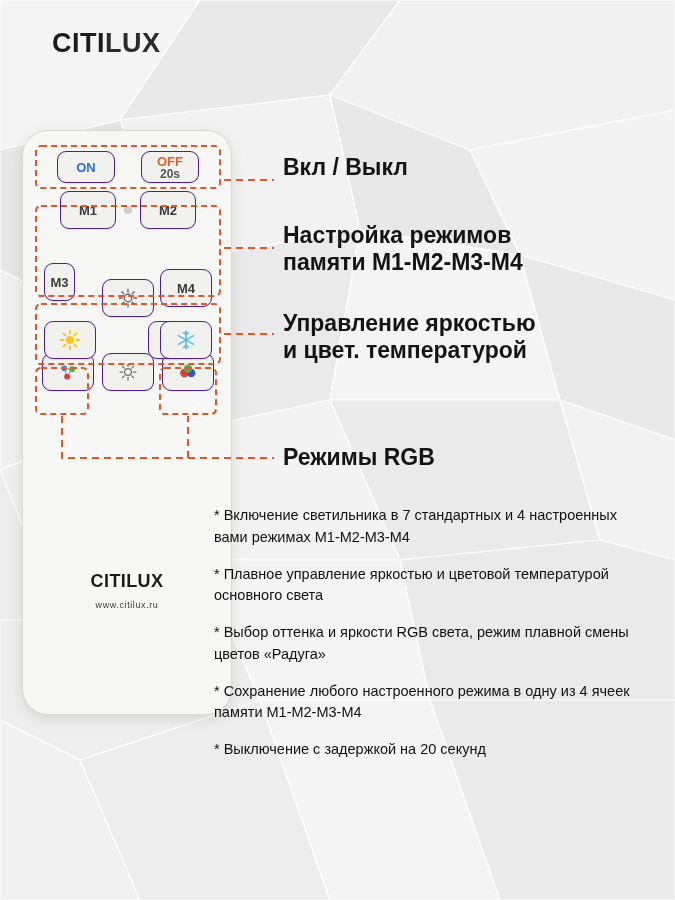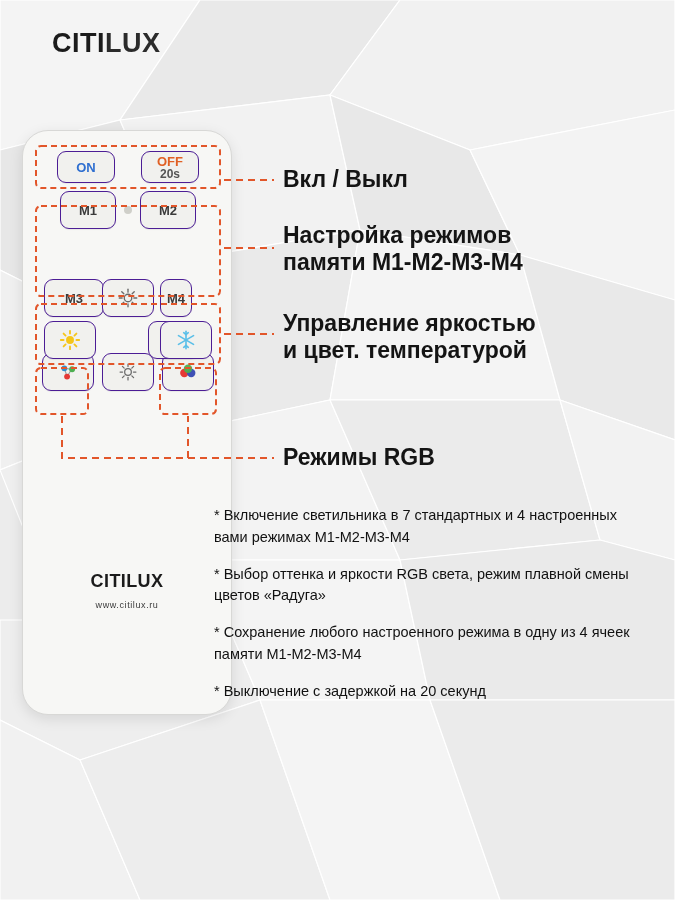--- a/index.html
+++ b/index.html
@@ -53,23 +53,23 @@
   .off small { display:block; font-size:12px; font-weight:bold; color:#555; }
 
   .dot-center {
     width:8px;height:8px;border-radius:50%;background:#cfcfc9;
     align-self:center;
   }
 
   
   .cross { position:relative; width:176px; height:120px; margin:0 auto; }
   .cross .key { position:absolute; }
-  .cross .left  { left:4px;  top:42px;width:60px; height:38px; }
+  .cross .left  { left:4px;  top:26px;width:31px; height:38px; }
   .cross .mid   { left:62px; top:42px;width:52px; height:38px; }
-  .cross .right { left:120px;top:42px;width:32px; height:38px; }
+  .cross .right { left:120px;top:32px;width:52px; height:38px; }
   .cross .bl    { left:4px;  top:84px;width:52px; height:38px; }
   .cross .bm    { left:62px; top:84px;width:52px; height:38px;margin-left:46px; }
   .cross .br    { left:120px;top:84px;width:52px; height:38px; }
 
   .pct { font-size:11px; font-weight:bold; color:#4a4a4a; }
 
   
   .remote-footer {
     position:absolute; left:0; right:0; top:440px; text-align:center;
   }
@@ -79,21 +79,21 @@
   
   #callouts { position:absolute; inset:0; z-index:6; pointer-events:none; }
 
   
   .callout-label {
     position:absolute; z-index:7;
     font-weight:bold; color:#141414;
     font-size:23px; line-height:1.18;
     font-family:"Liberation Sans", sans-serif;
   }
-  #lbl-power  { left:283px; top:166px; }
+  #lbl-power  { left:283px; top:154px; }
   #lbl-memory { left:283px; top:222px; }
   #lbl-bright { left:283px; top:310px; }
   #lbl-rgb    { left:283px; top:444px; }
 
   
   .notes {
     position:absolute; left:214px; top:505px; width:425px; z-index:7;
     font-size:14.5px; line-height:1.5; color:#111;
   }
   .note { margin-bottom:15px; }
@@ -289,16 +289,17 @@
 
 <div class="callout-label" id="lbl-bright">
   <div>Управление яркостью</div>
   <div>и цвет. температурой</div>
 </div>
 
 <div class="callout-label" id="lbl-rgb">Режимы RGB</div>
 
 <div class="notes">
   <div class="note">* Включение светильника в 7 стандартных и 4 настроенных вами режимах M1-M2-M3-M4</div>
+  <div class="note">* Плавное управление яркостью и цветовой температурой основного света</div>
   <div class="note">* Выбор оттенка и яркости RGB света, режим плавной смены цветов «Радуга»</div>
   <div class="note">* Сохранение любого настроенного режима  в одну из 4 ячеек памяти M1-M2-M3-M4</div>
   <div class="note">* Выключение с задержкой на 20 секунд</div>
 </div>
 
 </body></html>

